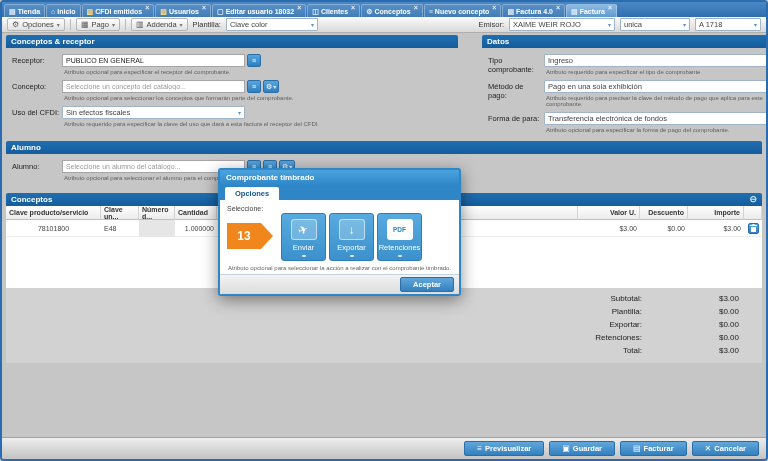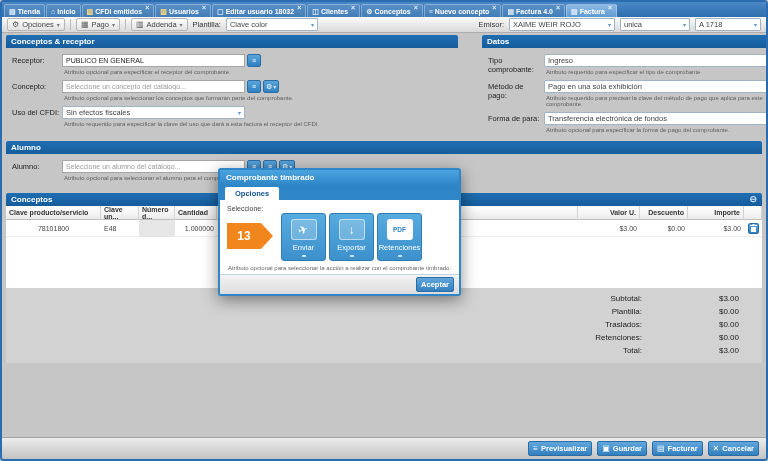--- a/index.html
+++ b/index.html
@@ -65,21 +65,21 @@
   .rowbtn{width:11px;height:11px;border-radius:2px;background:linear-gradient(#5aa5da,#2f7fc1);
           border:1px solid #2a6ea8;display:flex;align-items:center;justify-content:center;cursor:pointer}
   
   .totals{background:#d2d2d2;padding:4px 0 6px 0}
   .trow{display:flex;height:13px;align-items:center;font-size:8px}
   .trow .tl{width:636px;text-align:right;font-weight:normal;color:#1b1b1b}
   .trow .tv{width:97px;text-align:right;color:#222}
   
   .botbar{position:absolute;left:0;right:0;bottom:0;height:22px;background:linear-gradient(#ededed,#c3c3c3);
           border-top:1px solid #a3a3a3;display:flex;align-items:center;justify-content:flex-end;gap:5px;padding:0 7px}
-  .btn{height:15px;padding:0 4px;background:linear-gradient(#61a7dc,#3380bf);border:1px solid #2a6da7;
+  .btn{height:15px;padding:0 12px;background:linear-gradient(#61a7dc,#3380bf);border:1px solid #2a6da7;
        border-radius:2px;color:#fff;font-size:7.5px;font-weight:bold;display:flex;align-items:center;gap:3px;cursor:pointer}
   .btn .gly{font-size:8px;font-weight:normal}
   
   .modal{position:absolute;left:216px;top:166px;width:243px;z-index:20;background:#ef4444;
          border:2px solid #2f86c6;border-radius:3px;box-shadow:0 4px 16px rgba(0,0,0,.45)}
   .mhead{height:15px;background:linear-gradient(#4ba4de,#2f87c8);color:#fff;font-size:8px;font-weight:bold;
          display:flex;align-items:center;padding:0 6px}
   .mtabs{height:15px;background:#2f86c6;padding:2px 0 0 5px;display:flex}
   .mtab{background:#fff;color:#11548d;font-size:7.5px;font-weight:bold;padding:2px 10px 0 10px;
         border-radius:2px 2px 0 0;cursor:pointer}
@@ -352,21 +352,21 @@
   <div class="totals">
     <div class="trow">
       <div class="tl">Subtotal:</div>
       <div class="tv">$3.00</div>
     </div>
     <div class="trow">
       <div class="tl">Plantilla:</div>
       <div class="tv">$0.00</div>
     </div>
     <div class="trow">
-      <div class="tl">Traslados:</div>
+      <div class="tl">Exportar:</div>
       <div class="tv">$0.00</div>
     </div>
     <div class="trow">
       <div class="tl">Retenciones:</div>
       <div class="tv">$0.00</div>
     </div>
     <div class="trow">
       <div class="tl">Total:</div>
       <div class="tv">$3.00</div>
     </div>

